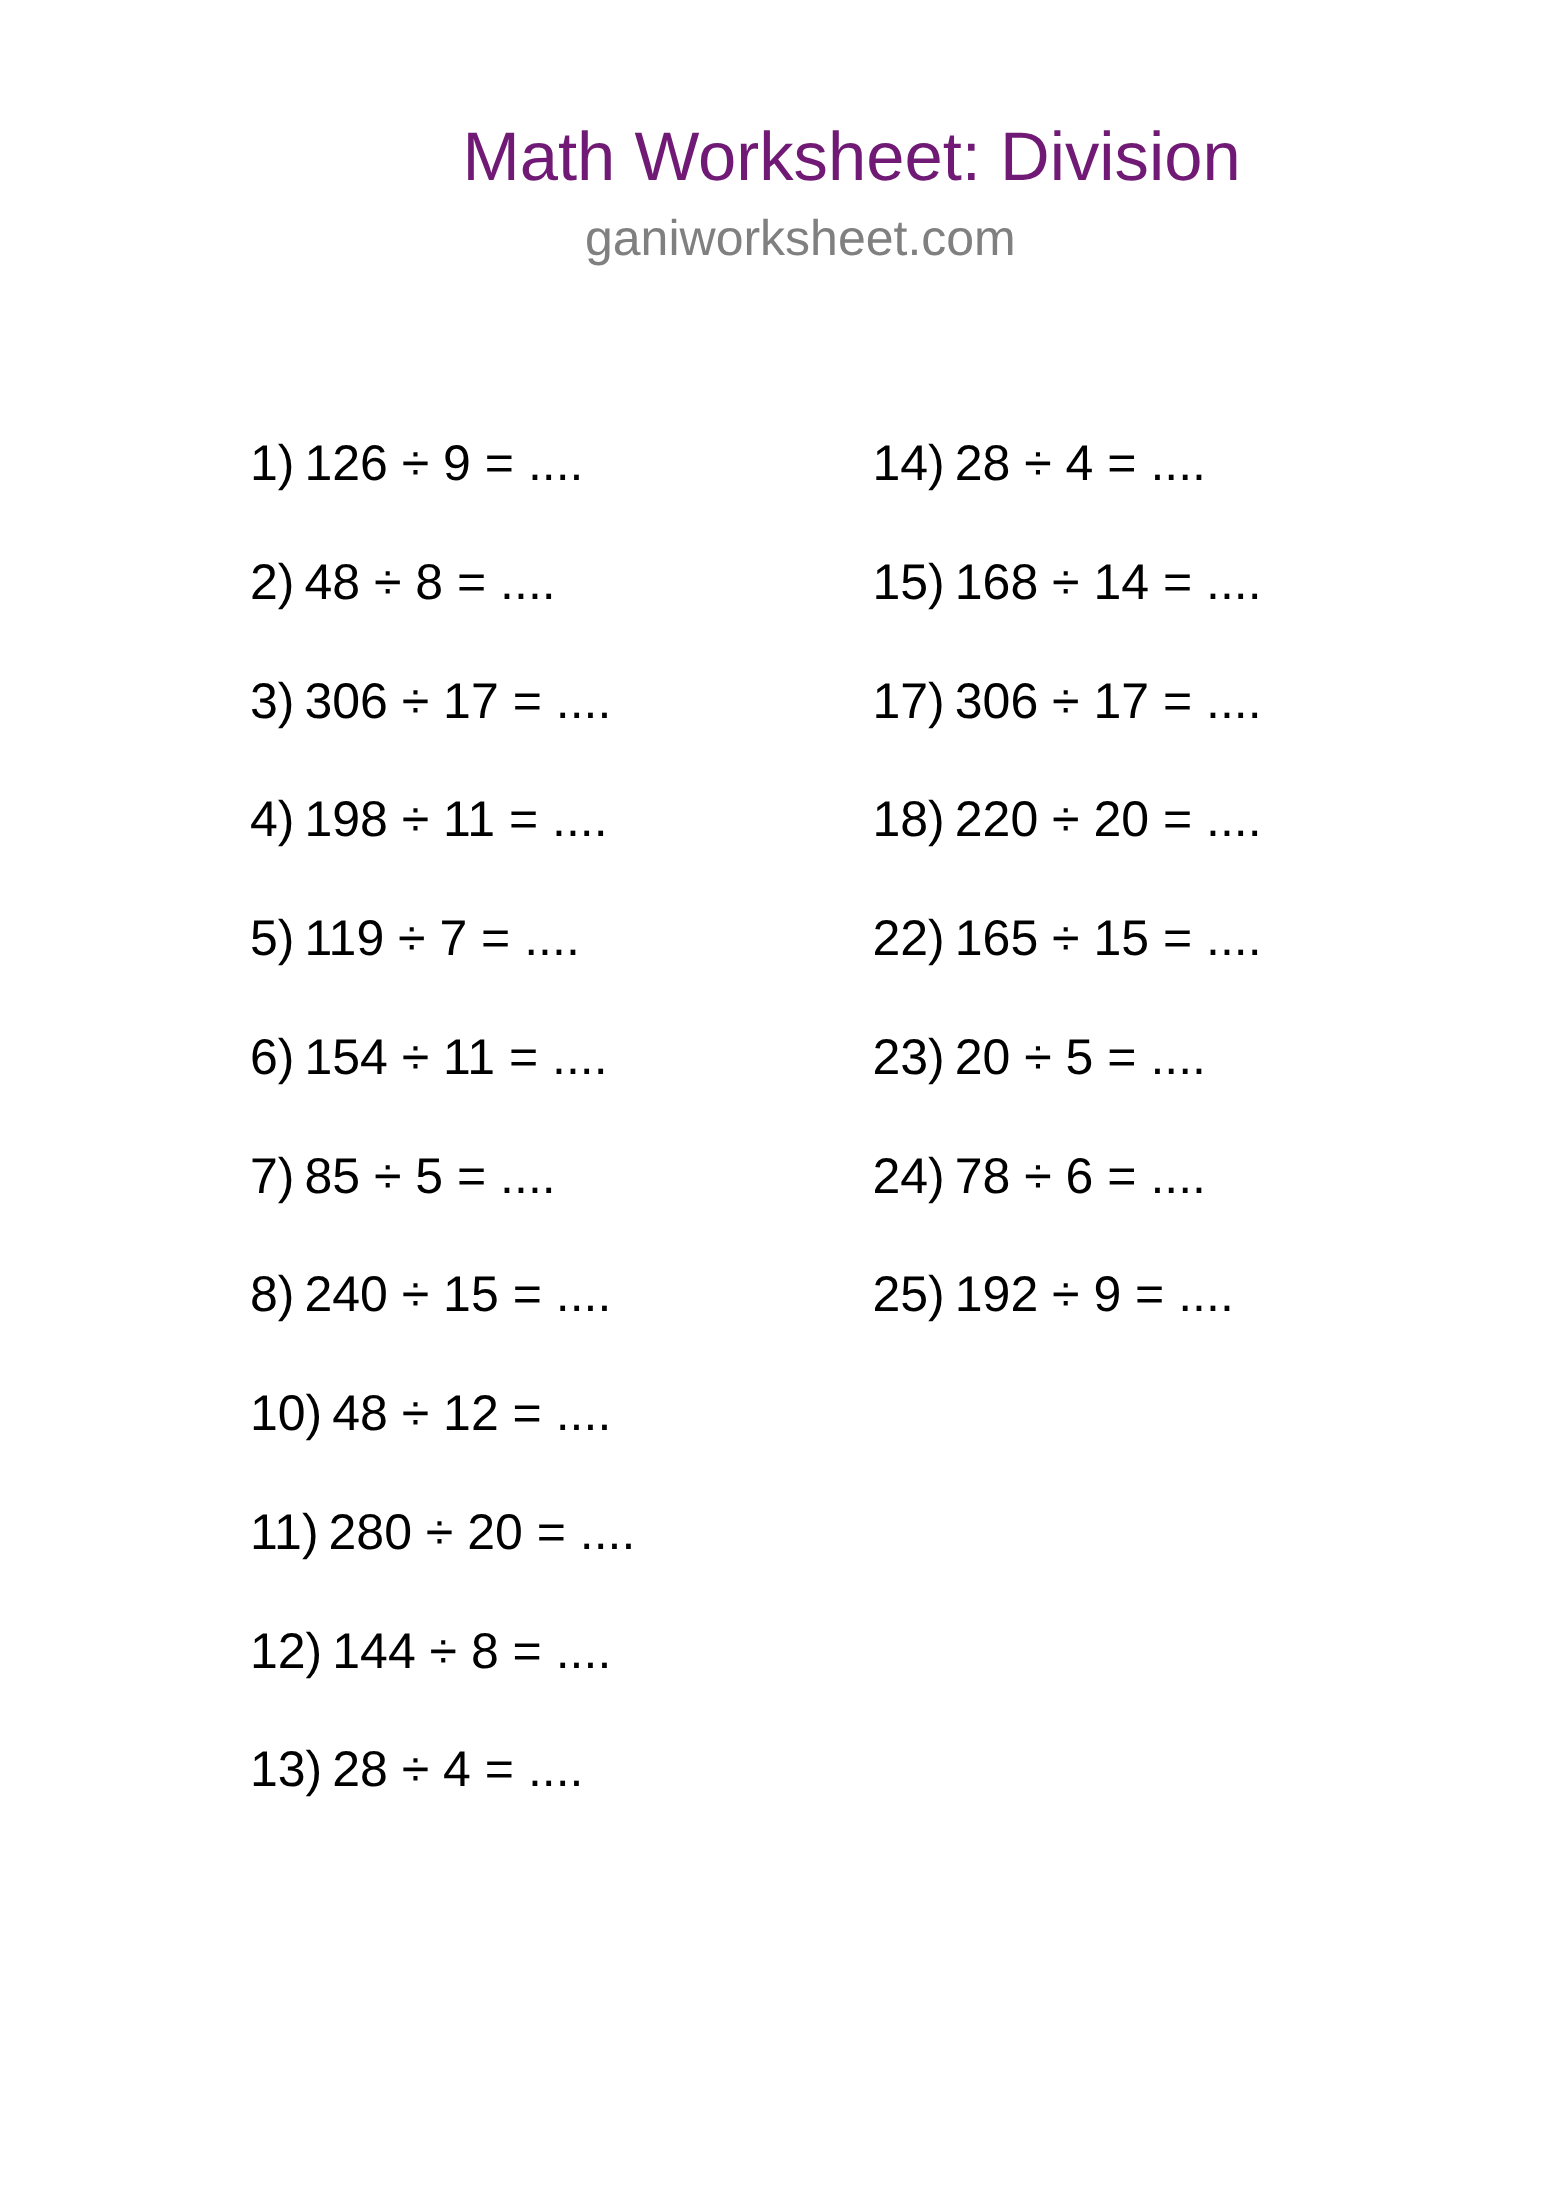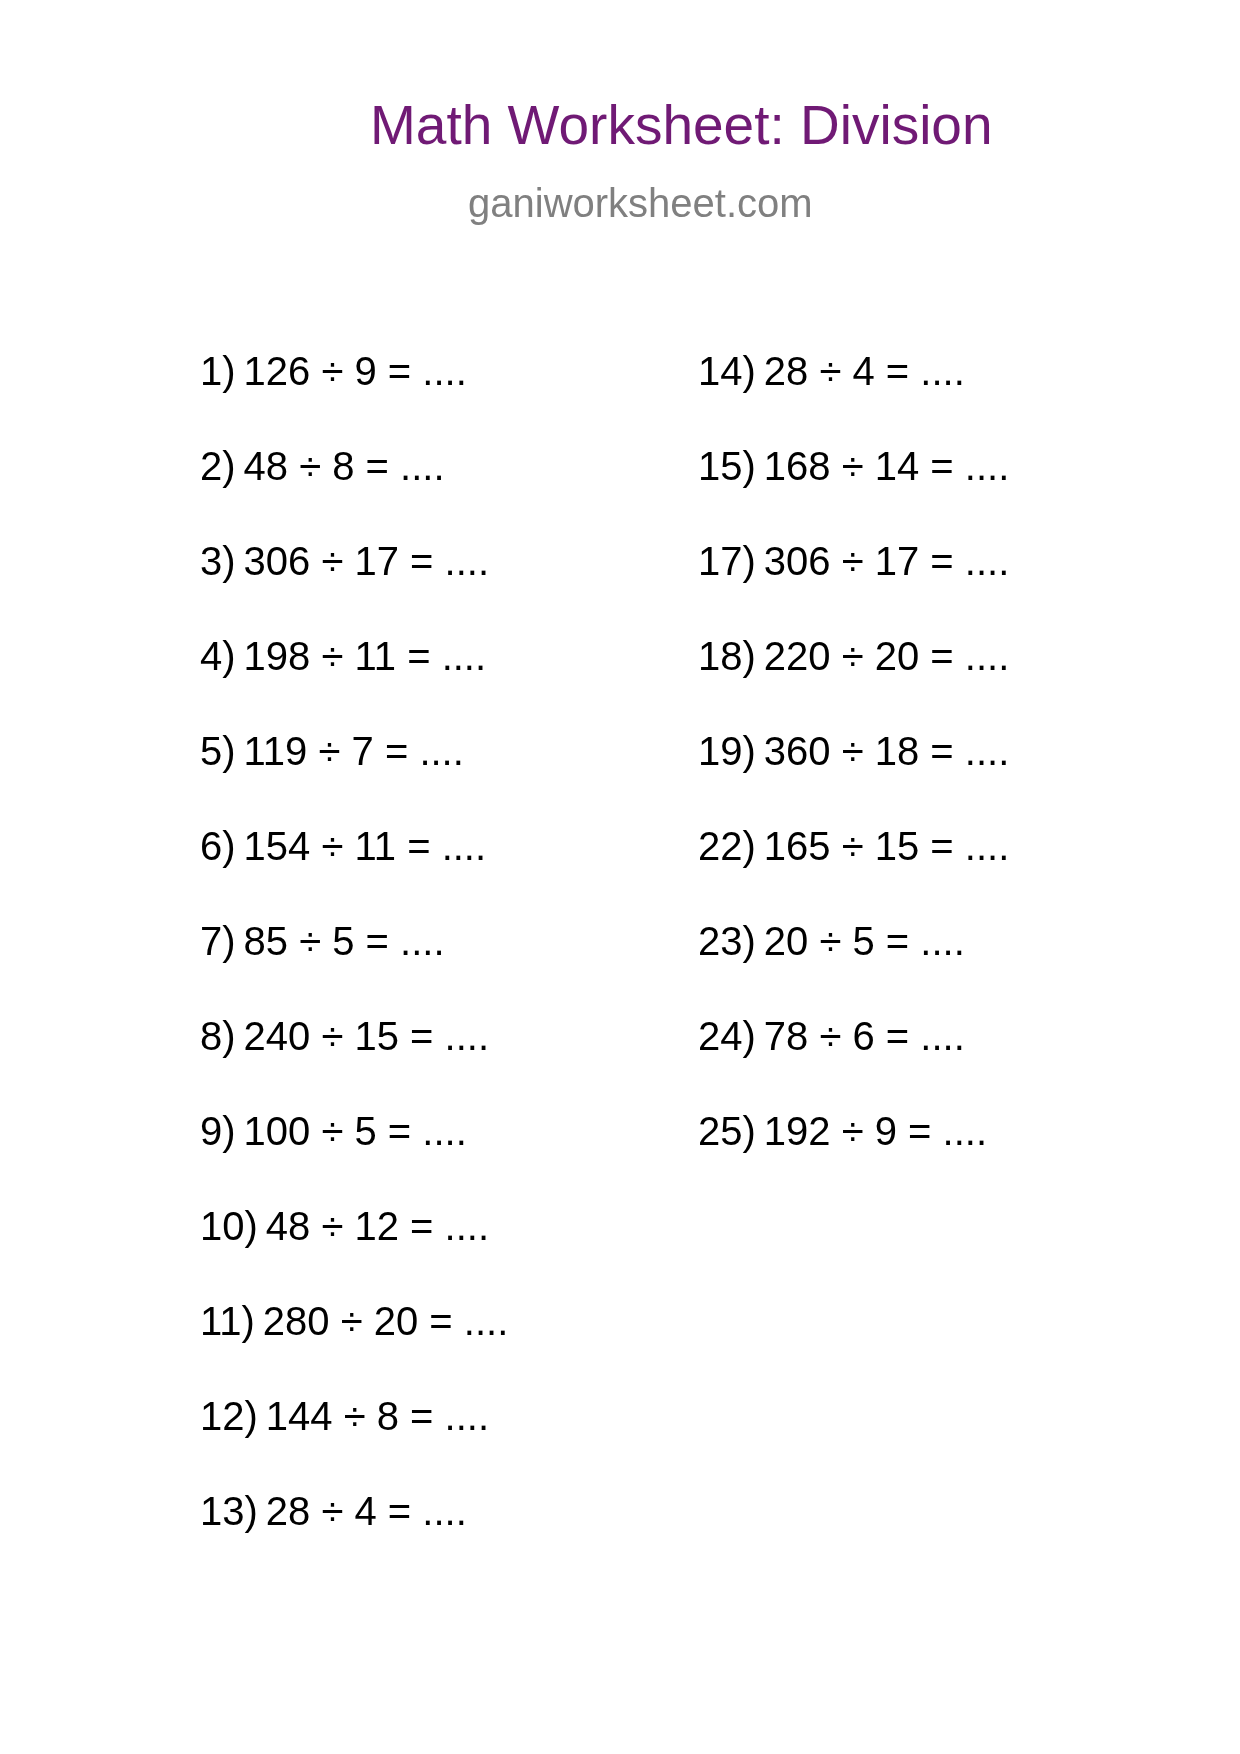--- a/index.html
+++ b/index.html
@@ -20,21 +20,21 @@
       left: 370px;
       top: 98px;
       font-size: 55px;
       line-height: 1;
       white-space: nowrap;
       color: #701a75;
     }
     .subtitle {
       position: absolute;
       left: 468px;
-      top: 183px;
+      top: 171px;
       font-size: 40px;
       line-height: 1;
       white-space: nowrap;
       color: #808080;
     }
     .col {
       position: absolute;
       top: 351px;
     }
     .col-left { left: 200px; }
@@ -64,31 +64,29 @@
 
   <div class="col col-left">
     <div class="problem"><span class="num">1)</span><span class="expr">126 ÷ 9 =</span> <span class="blank">....</span></div>
     <div class="problem"><span class="num">2)</span><span class="expr">48 ÷ 8 =</span> <span class="blank">....</span></div>
     <div class="problem"><span class="num">3)</span><span class="expr">306 ÷ 17 =</span> <span class="blank">....</span></div>
     <div class="problem"><span class="num">4)</span><span class="expr">198 ÷ 11 =</span> <span class="blank">....</span></div>
     <div class="problem"><span class="num">5)</span><span class="expr">119 ÷ 7 =</span> <span class="blank">....</span></div>
     <div class="problem"><span class="num">6)</span><span class="expr">154 ÷ 11 =</span> <span class="blank">....</span></div>
     <div class="problem"><span class="num">7)</span><span class="expr">85 ÷ 5 =</span> <span class="blank">....</span></div>
     <div class="problem"><span class="num">8)</span><span class="expr">240 ÷ 15 =</span> <span class="blank">....</span></div>
-    <div class="problem"><span class="num">9)</span><span class="expr">100 ÷ 5 =</span> <span class="blank">....</span></div>
     <div class="problem"><span class="num">10)</span><span class="expr">48 ÷ 12 =</span> <span class="blank">....</span></div>
     <div class="problem"><span class="num">11)</span><span class="expr">280 ÷ 20 =</span> <span class="blank">....</span></div>
     <div class="problem"><span class="num">12)</span><span class="expr">144 ÷ 8 =</span> <span class="blank">....</span></div>
     <div class="problem"><span class="num">13)</span><span class="expr">28 ÷ 4 =</span> <span class="blank">....</span></div>
   </div>
 
   <div class="col col-right">
     <div class="problem"><span class="num">14)</span><span class="expr">28 ÷ 4 =</span> <span class="blank">....</span></div>
     <div class="problem"><span class="num">15)</span><span class="expr">168 ÷ 14 =</span> <span class="blank">....</span></div>
     <div class="problem"><span class="num">17)</span><span class="expr">306 ÷ 17 =</span> <span class="blank">....</span></div>
     <div class="problem"><span class="num">18)</span><span class="expr">220 ÷ 20 =</span> <span class="blank">....</span></div>
-    <div class="problem"><span class="num">19)</span><span class="expr">360 ÷ 18 =</span> <span class="blank">....</span></div>
     <div class="problem"><span class="num">22)</span><span class="expr">165 ÷ 15 =</span> <span class="blank">....</span></div>
     <div class="problem"><span class="num">23)</span><span class="expr">20 ÷ 5 =</span> <span class="blank">....</span></div>
     <div class="problem"><span class="num">24)</span><span class="expr">78 ÷ 6 =</span> <span class="blank">....</span></div>
     <div class="problem"><span class="num">25)</span><span class="expr">192 ÷ 9 =</span> <span class="blank">....</span></div>
   </div>
 </div>
 
 </body></html>

